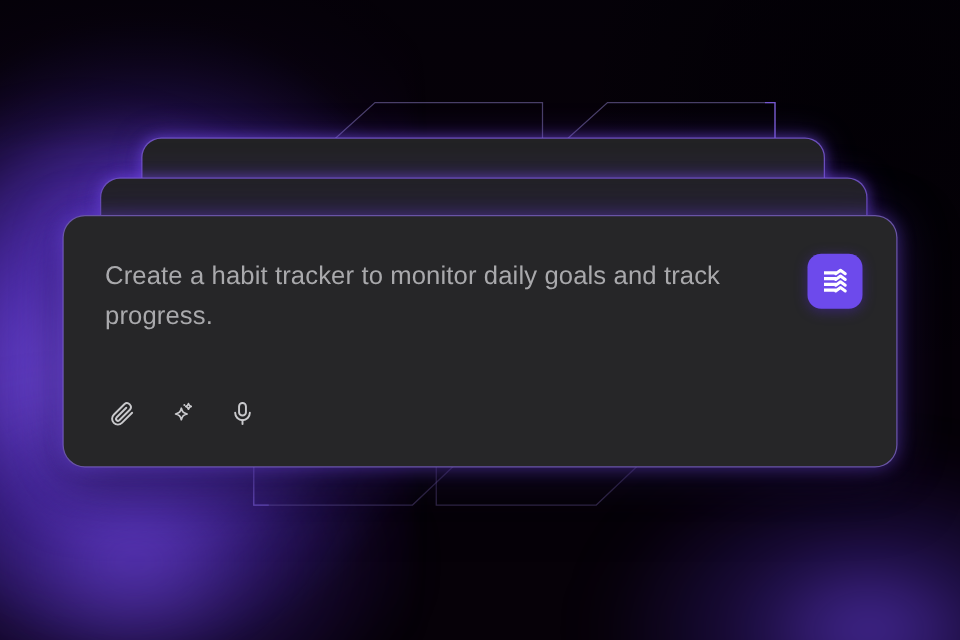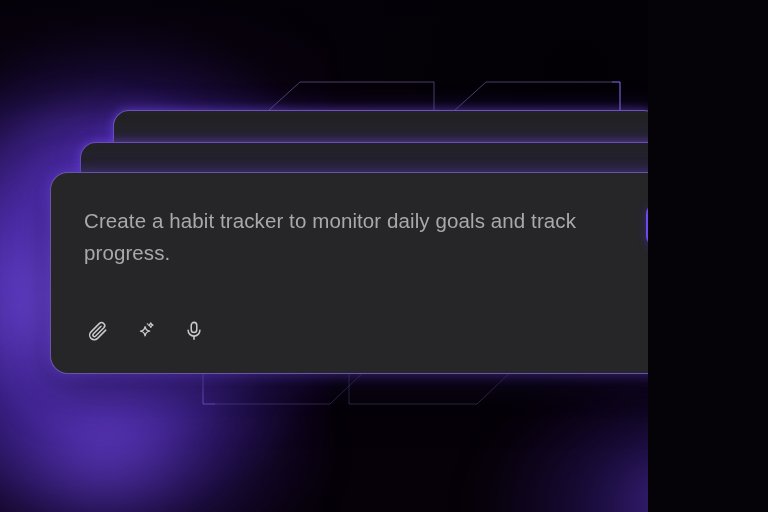--- a/index.html
+++ b/index.html
@@ -5,21 +5,21 @@
 <style>
   * { margin:0; padding:0; box-sizing:border-box; }
   html, body {
     width:768px; height:512px; overflow:hidden;
     background:#050208;
     font-family:"Liberation Sans", sans-serif;
   }
 
   #stage {
     position:relative;
-    width:648px; height:512px;
+    width:768px; height:512px;
     background:#060108;
     overflow:hidden;
   }
 
   
   .glow { position:absolute; pointer-events:none; }
 
   .glow-left {
     left:-230px; top:-60px;
     width:560px; height:660px;

